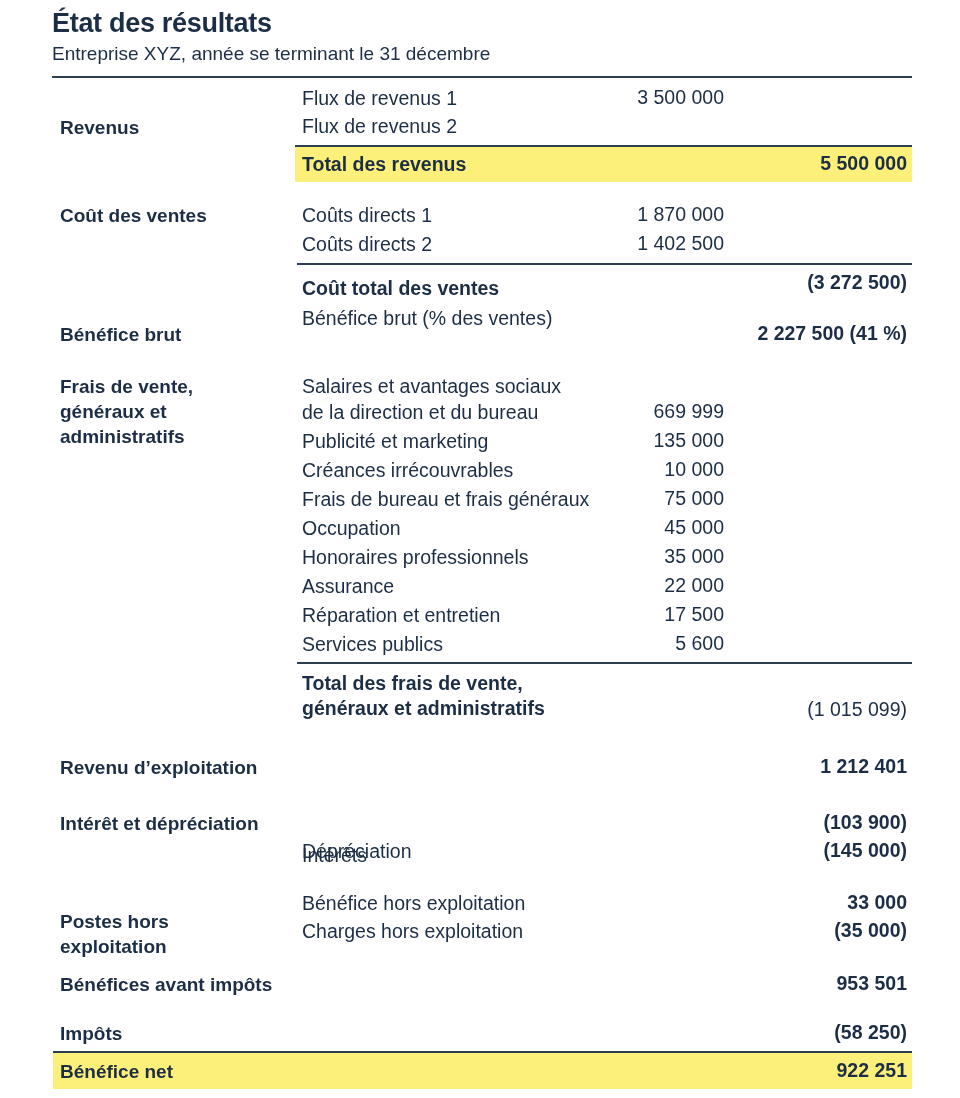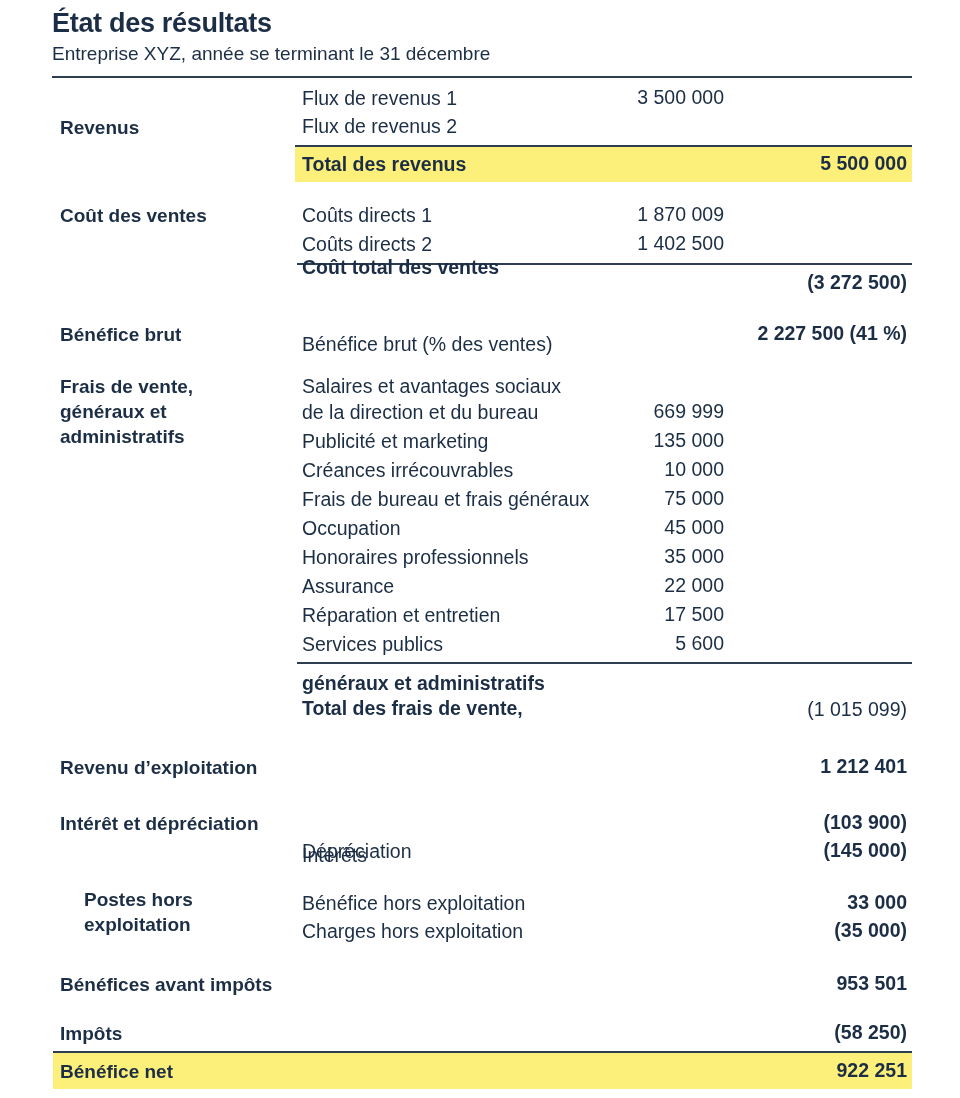--- a/index.html
+++ b/index.html
@@ -31,29 +31,29 @@
 <div class="abs v1" style="top:86px;">3 500 000</div>
 <div class="abs lbl" style="top:114px;">Flux de revenus 2</div>
 <div class="abs v1" style="top:114px;margin-top:32px;">2 000 000</div>
 <div class="rule" style="left:295px; width:617px; top:145px;"></div>
 <div class="hl" style="left:295px; width:617px; top:147px; height:35px;"></div>
 <div class="abs lbl b" style="top:152px;">Total des revenus</div>
 <div class="abs v2" style="top:152px;">5 500 000</div>
 
 <div class="abs sec" style="top:203px;">Coût des ventes</div>
 <div class="abs lbl" style="top:203px;">Coûts directs 1</div>
-<div class="abs v1" style="top:203px;">1 870 009</div>
+<div class="abs v1" style="top:203px;">1 870 000</div>
 <div class="abs lbl" style="top:232px;">Coûts directs 2</div>
 <div class="abs v1" style="top:232px;">1 402 500</div>
 <div class="rule" style="left:297px; width:615px; top:263px;"></div>
-<div class="abs lbl b" style="top:255px;">Coût total des ventes</div>
+<div class="abs lbl b" style="top:276px;">Coût total des ventes</div>
 <div class="abs v2" style="top:271px;">(3 272 500)</div>
 
 <div class="abs sec" style="top:322px;">Bénéfice brut</div>
-<div class="abs lbl" style="top:332px;">Bénéfice brut (% des ventes)</div>
+<div class="abs lbl" style="top:306px;">Bénéfice brut (% des ventes)</div>
 <div class="abs v2" style="top:322px;">2 227 500 (41 %)</div>
 
 <div class="abs sec" style="top:374px;">
   <div>Frais de vente,</div>
   <div>généraux et</div>
   <div>administratifs</div>
 </div>
 <div class="abs lbl" style="top:374px;">Salaires et avantages sociaux</div>
 <div class="abs lbl" style="top:400px;">de la direction et du bureau</div>
 <div class="abs v1" style="top:400px;">669 999</div>
@@ -68,35 +68,35 @@
 <div class="abs lbl" style="top:545px;">Honoraires professionnels</div>
 <div class="abs v1" style="top:545px;">35 000</div>
 <div class="abs lbl" style="top:574px;">Assurance</div>
 <div class="abs v1" style="top:574px;">22 000</div>
 <div class="abs lbl" style="top:603px;">Réparation et entretien</div>
 <div class="abs v1" style="top:603px;">17 500</div>
 <div class="abs lbl" style="top:632px;">Services publics</div>
 <div class="abs v1" style="top:632px;">5 600</div>
 <div class="rule" style="left:297px; width:615px; top:662px;"></div>
 <div class="abs lbl b" style="top:671px;">
+  <div>Total des frais de vente,</div>
   <div>généraux et administratifs</div>
-  <div>Total des frais de vente,</div>
 </div>
 <div class="abs v2 n" style="top:698px;">(1 015 099)</div>
 
 <div class="abs sec" style="top:755px;">Revenu d’exploitation</div>
 <div class="abs v2" style="top:755px;">1 212 401</div>
 
 <div class="abs sec" style="top:811px;">Intérêt et dépréciation</div>
 <div class="abs lbl" style="top:811px;margin-top:32px;">Intérêts</div>
 <div class="abs v2" style="top:811px;">(103 900)</div>
 <div class="abs lbl" style="top:839px;">Dépréciation</div>
 <div class="abs v2" style="top:839px;">(145 000)</div>
 
-<div class="abs sec" style="top:887px;margin-left:24px;">
+<div class="abs sec" style="top:909px;">
   <div>Postes hors</div>
   <div>exploitation</div>
 </div>
 <div class="abs lbl" style="top:891px;">Bénéfice hors exploitation</div>
 <div class="abs v2" style="top:891px;">33 000</div>
 <div class="abs lbl" style="top:919px;">Charges hors exploitation</div>
 <div class="abs v2" style="top:919px;">(35 000)</div>
 
 <div class="abs sec" style="top:972px;">Bénéfices avant impôts</div>
 <div class="abs v2" style="top:972px;">953 501</div>

